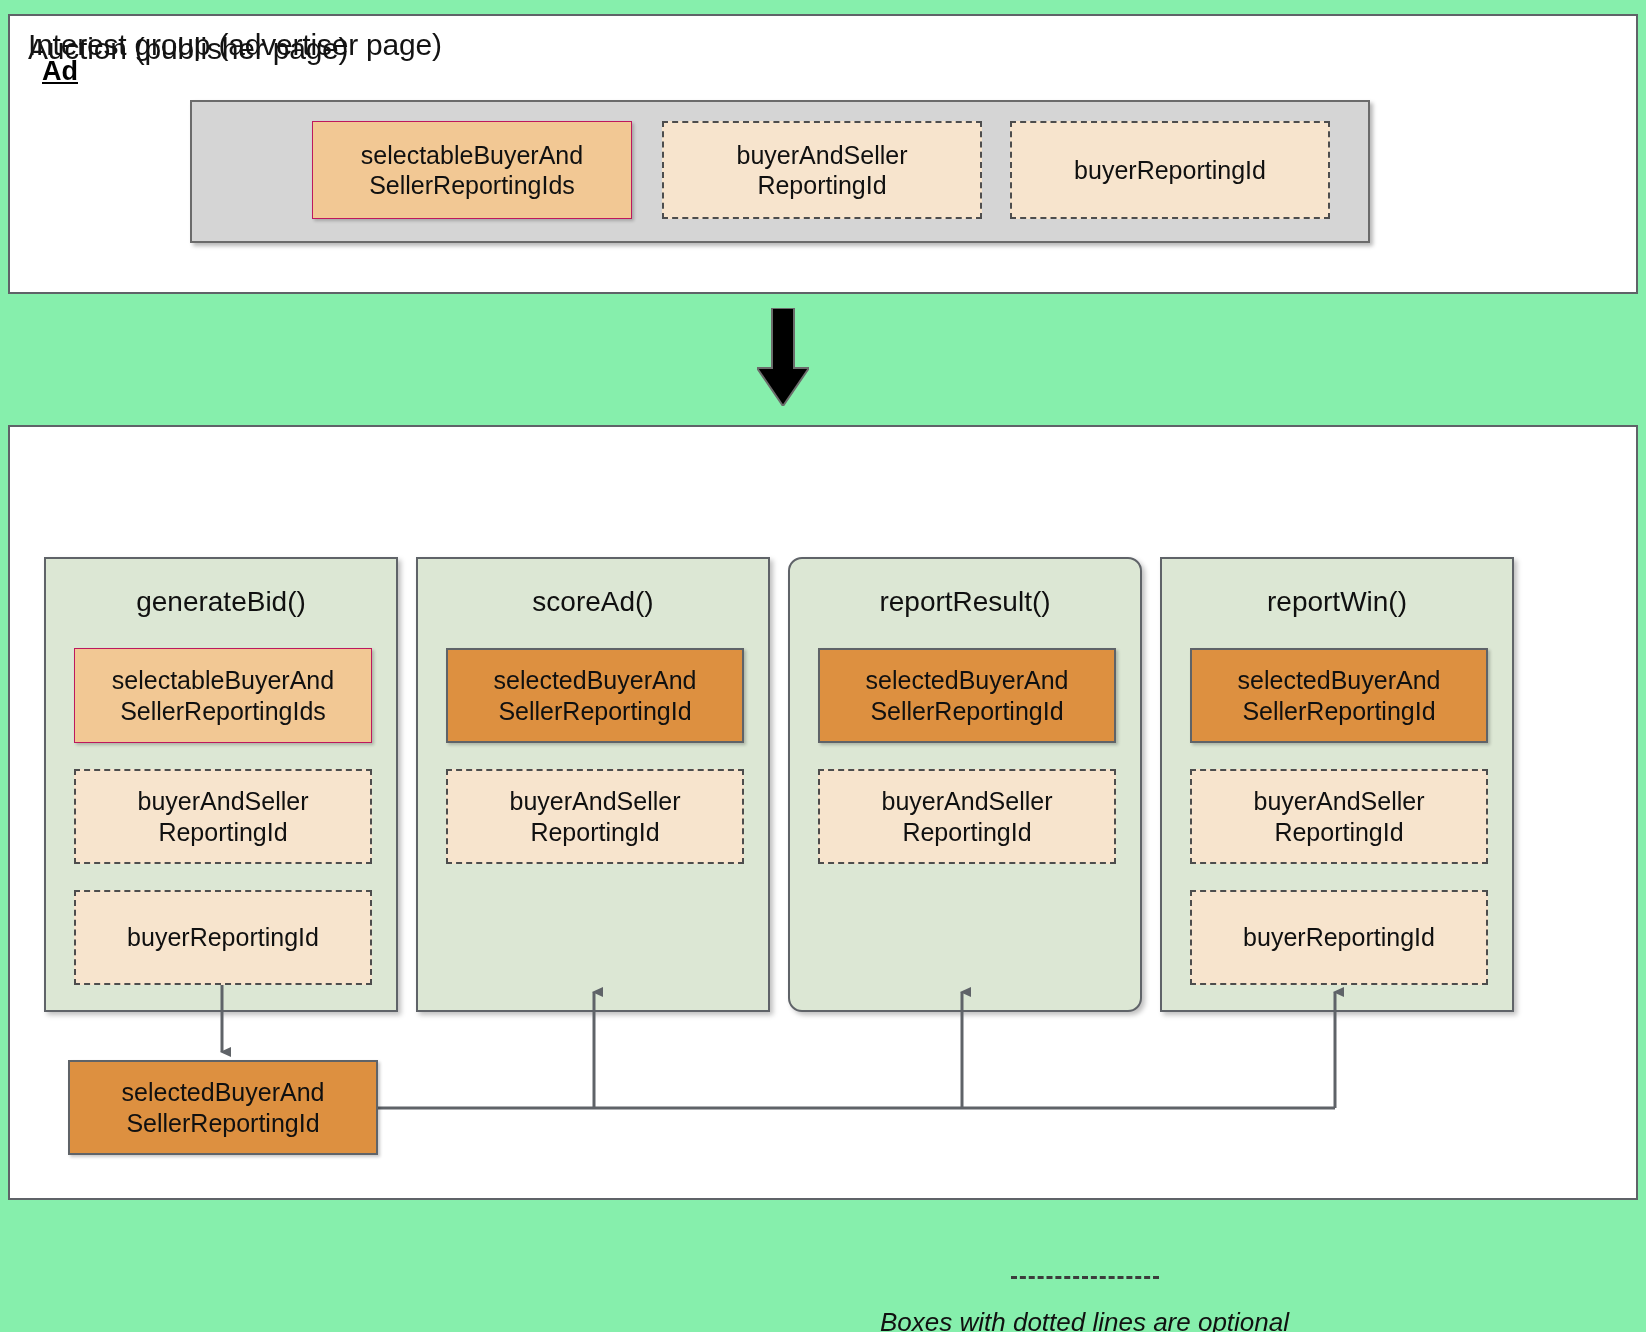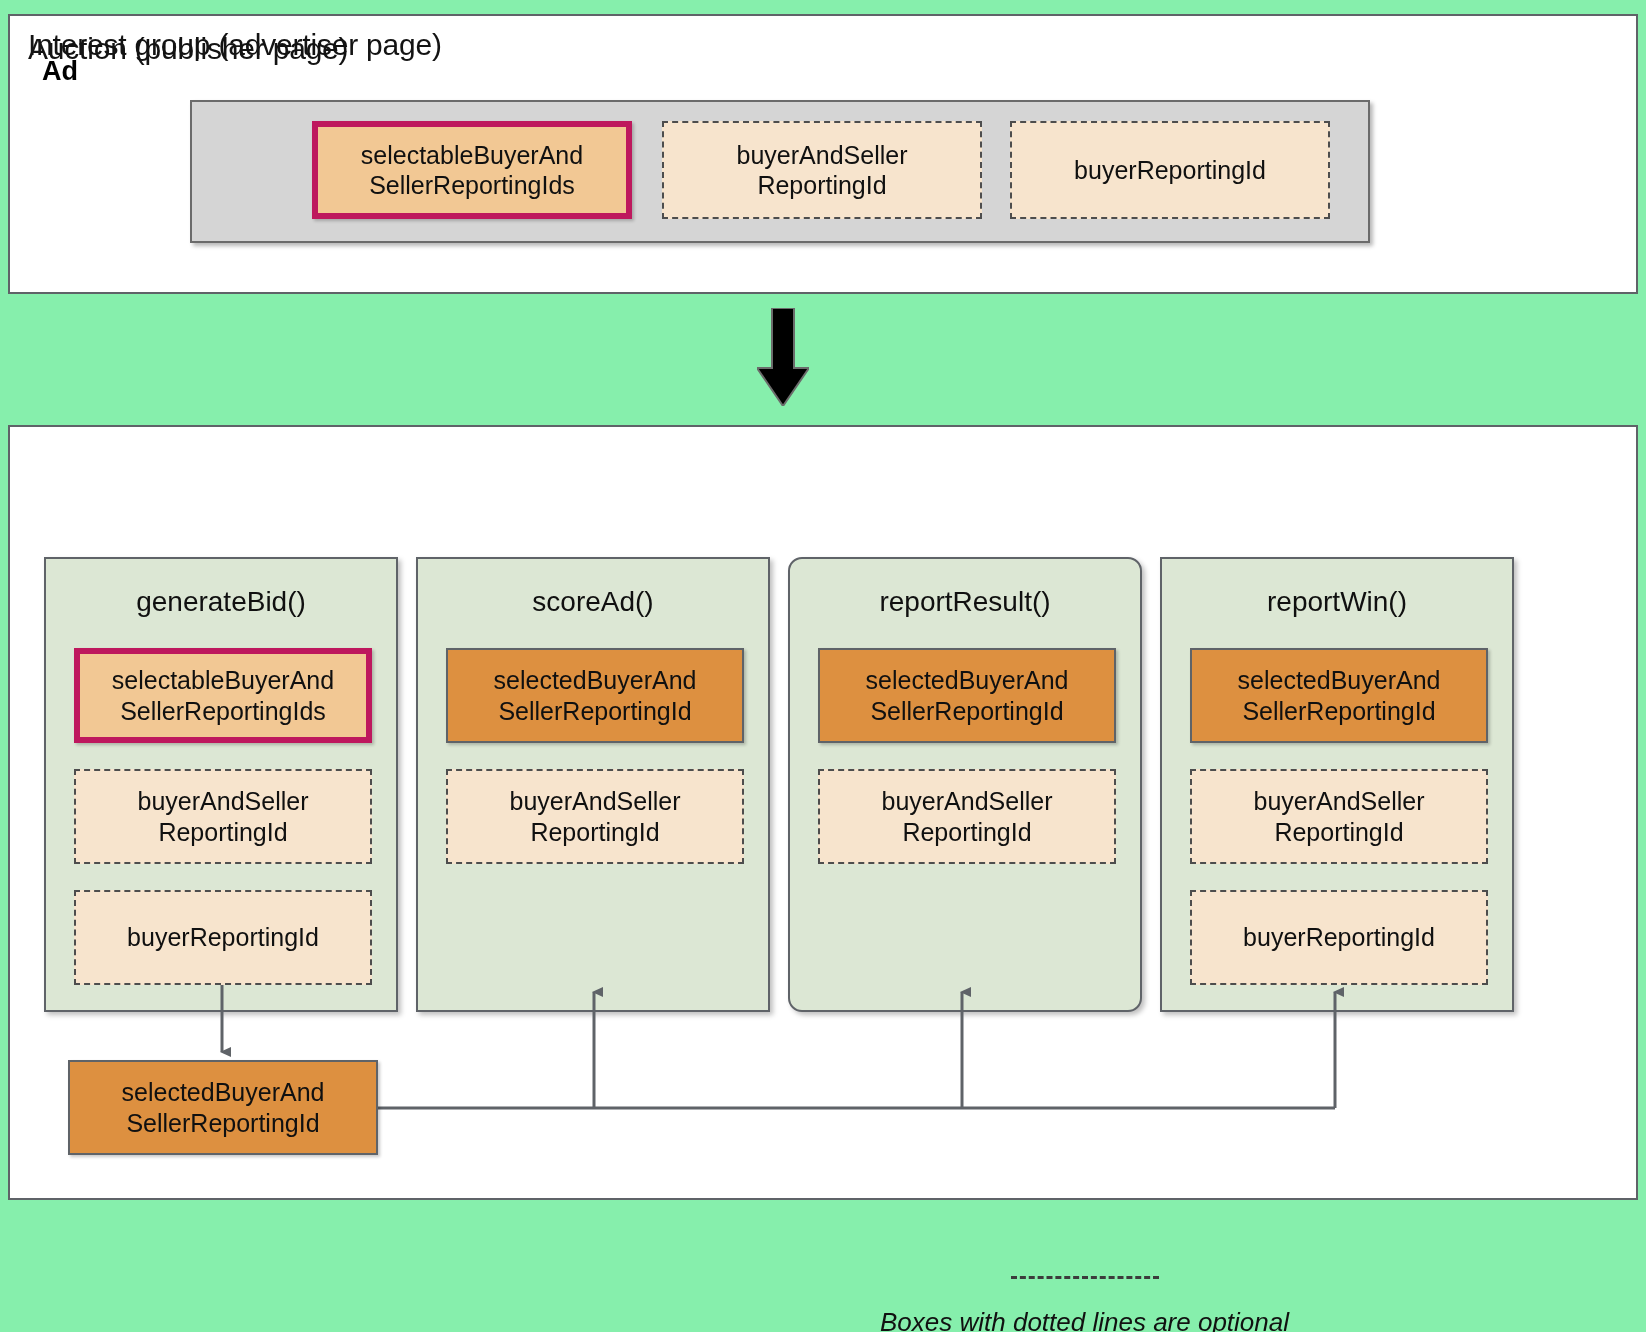--- a/index.html
+++ b/index.html
@@ -53,38 +53,39 @@
     box-sizing: border-box;
     box-shadow: 3px 3px 4px rgba(0,0,0,0.28);
   }
   #ad-label {
     position: absolute;
     left: 42px;
     top: 56px;
     font-size: 27px;
     font-weight: bold;
     color: #000;
+    text-decoration: underline;
   }
 
   
   .fieldbox {
     position: absolute;
     box-sizing: border-box;
     display: flex;
     align-items: center;
     justify-content: center;
     text-align: center;
     line-height: 1.22;
     font-size: 25px;
     color: #101010;
     white-space: pre-line;
   }
   .solid-light {            
     background: #f2c894;
-    border: 6px solid #be185d;
+    border: 1px solid #be185d;
     box-shadow: 2px 2px 3px rgba(0,0,0,0.22);
   }
   .solid-dark {             
     background: #dd9040;
     border: 2px solid #5f6368;
     box-shadow: 2px 2px 3px rgba(0,0,0,0.22);
   }
   .dashed {                 
     background: #f7e4cd;
     border: 2px dashed #4d4d4d;

